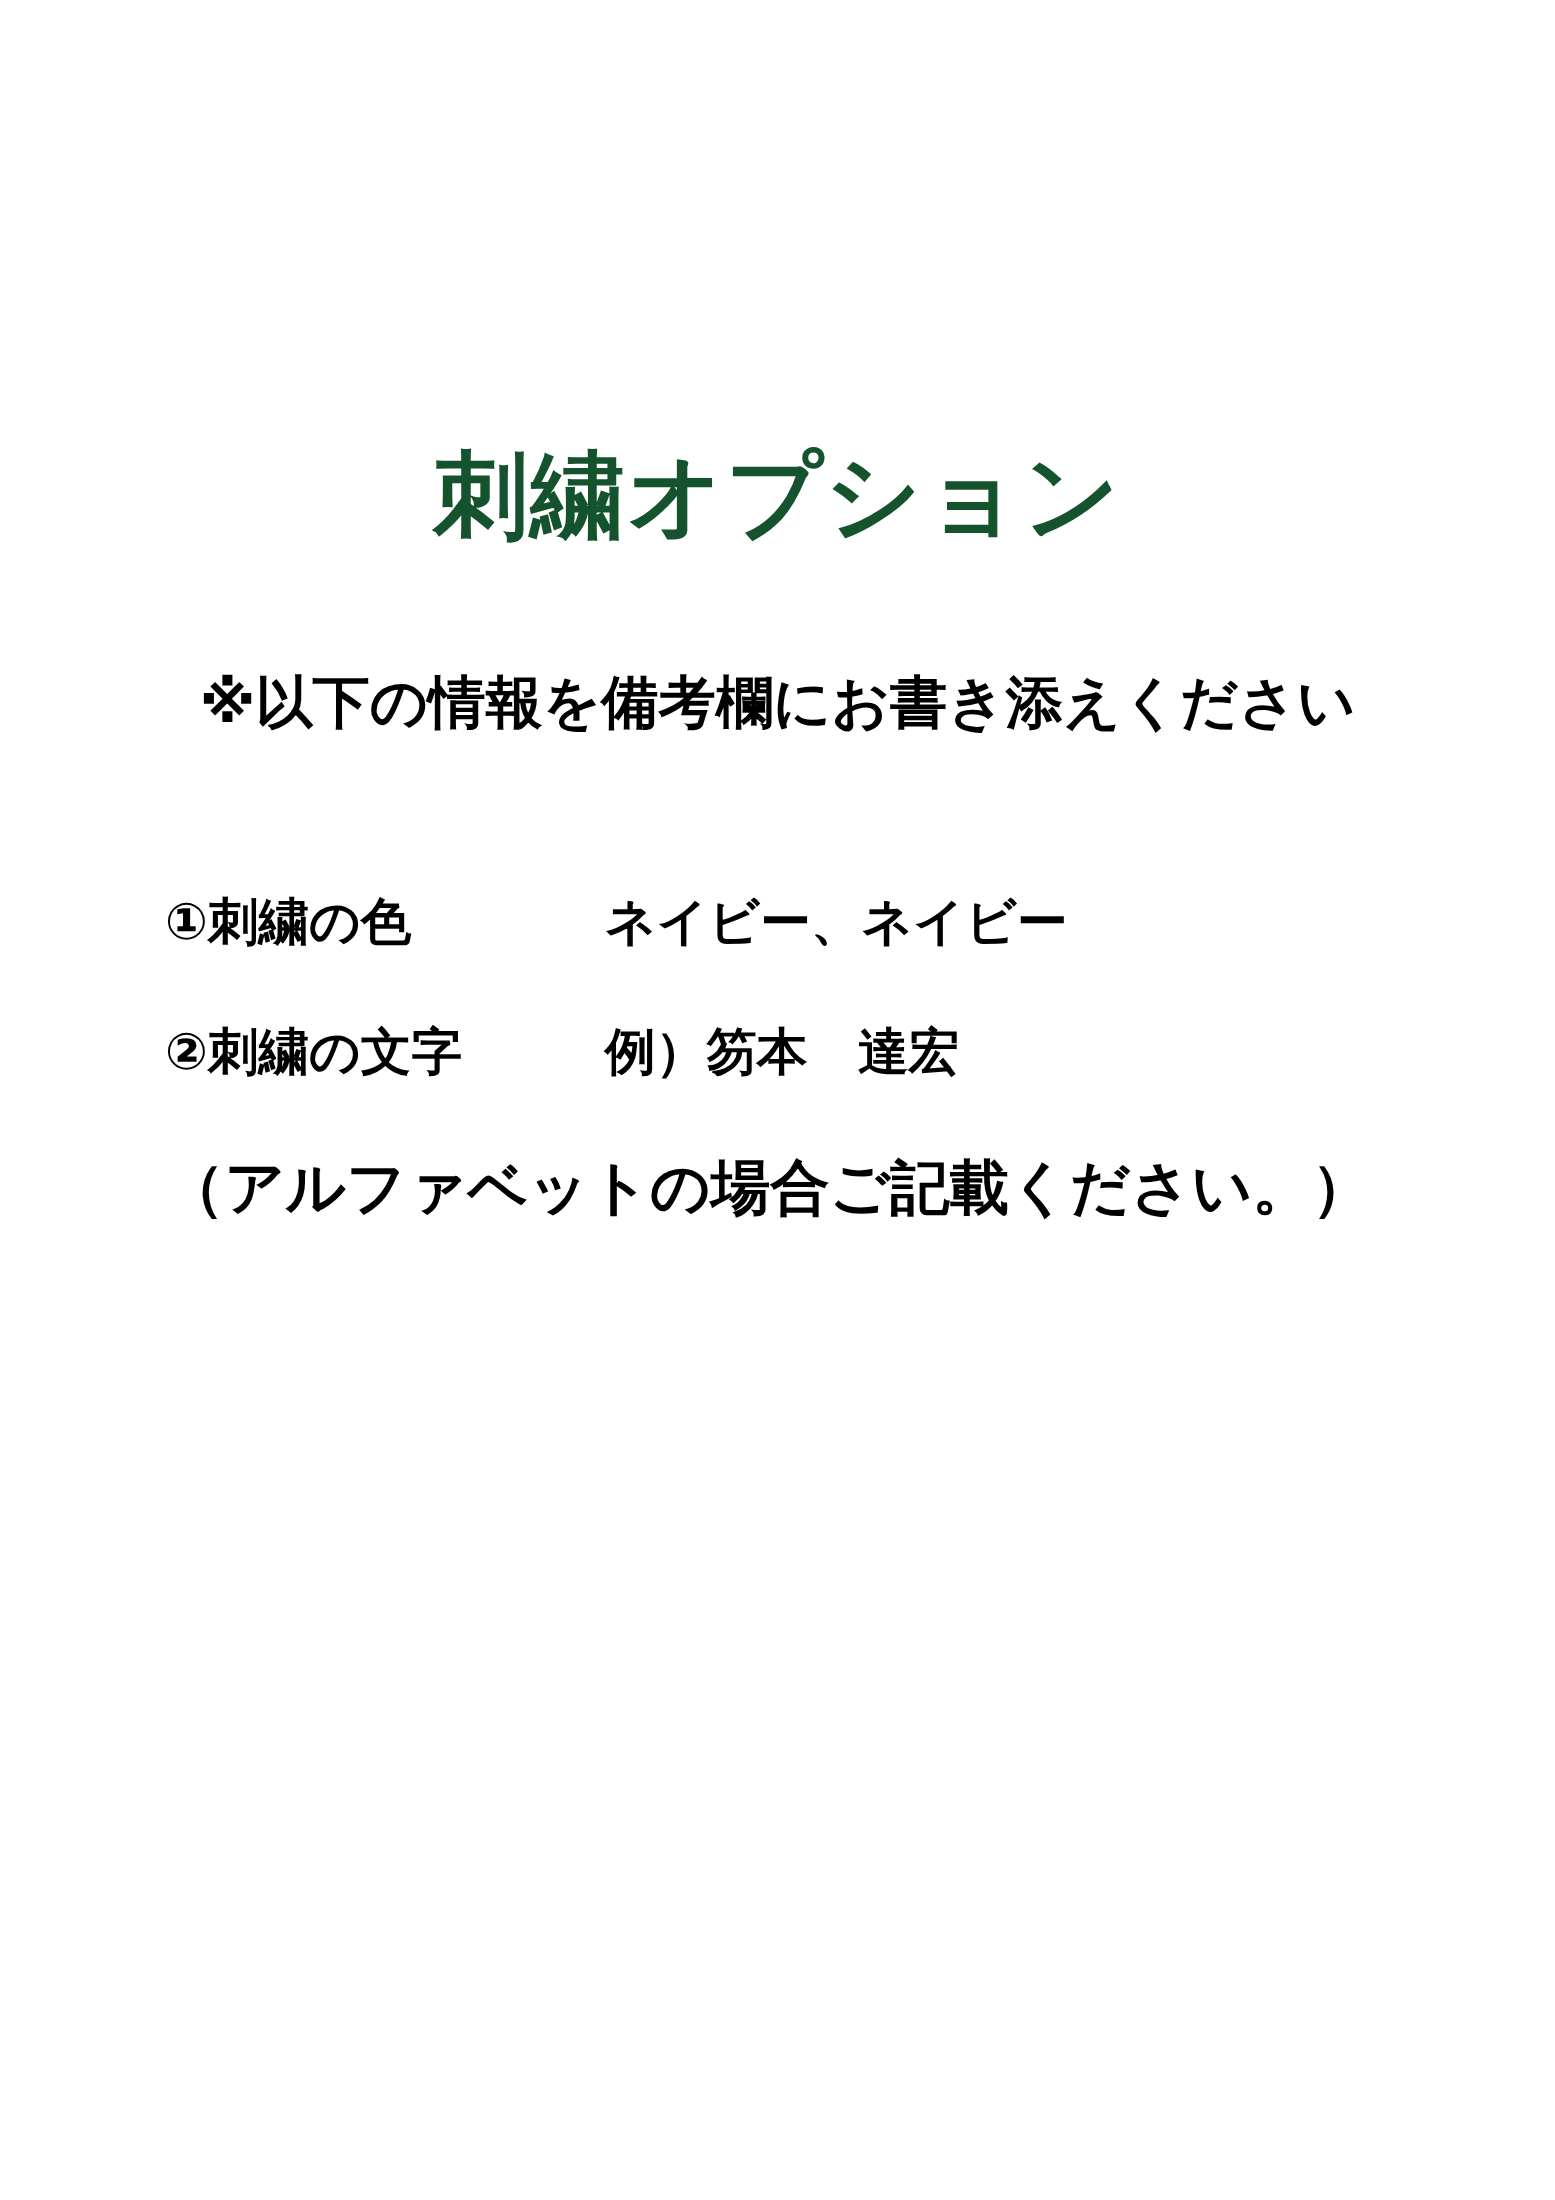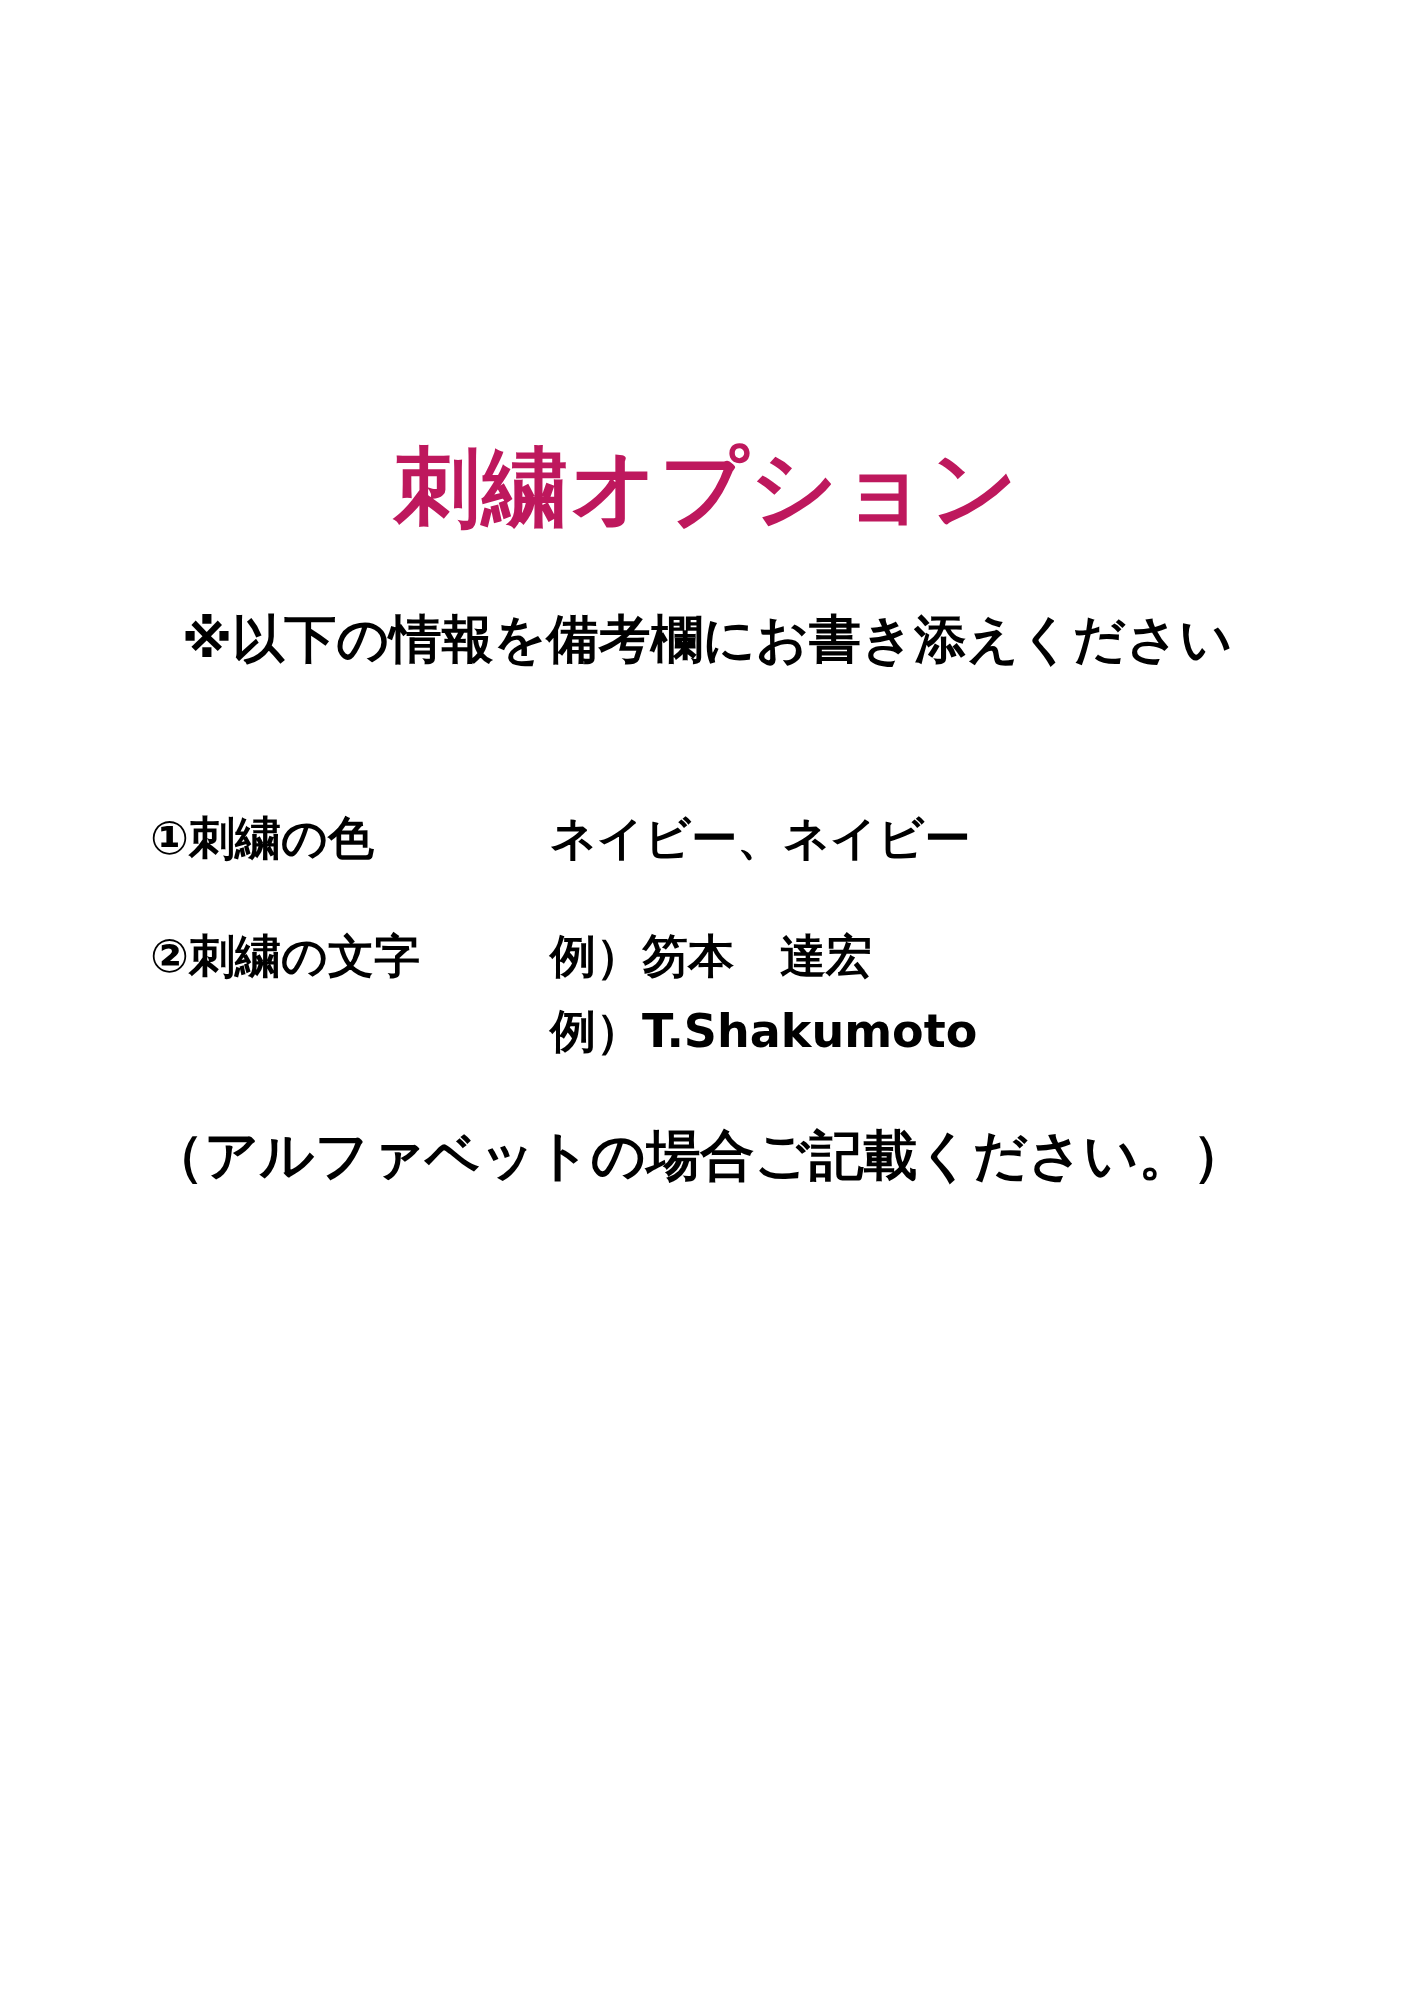--- a/index.html
+++ b/index.html
@@ -17,30 +17,30 @@
   }
 
   .page {
     position: absolute;
     inset: 0;
     background: #ffffff;
   }
 
   .title {
     position: absolute;
-    top: 440px;
+    top: 404px;
     left: 0;
     right: 0;
     text-align: center;
     font-family: "DejaVu Sans", sans-serif;
     font-weight: bold;
     font-size: 86px;
     line-height: 1.1;
     letter-spacing: 2px;
-    color: #be185d;
+    color: #14532d;
   }
 
   .note {
     position: absolute;
     top: 610px;
     left: 0;
     right: 0;
     text-align: center;
     font-family: "DejaVu Sans", sans-serif;
     font-weight: bold;
@@ -123,24 +123,20 @@
         <span class="label">①刺繍の色</span>
         <span class="value">ネイビー、ネイビー</span>
       </div>
     </div>
 
     <div class="item">
       <div class="item-row">
         <span class="label">②刺繍の文字</span>
         <span class="value">例）笏本　達宏</span>
       </div>
-      <div class="item-row second-example">
-        <span class="label"></span>
-        <span class="value">例）T.Shakumoto</span>
-      </div>
     </div>
 
     <div class="item spacer-3">
       <div class="block tight">（アルファベットの場合ご記載ください。）</div>
     </div>
 
   </div>
 </div>
 
 </body></html>

